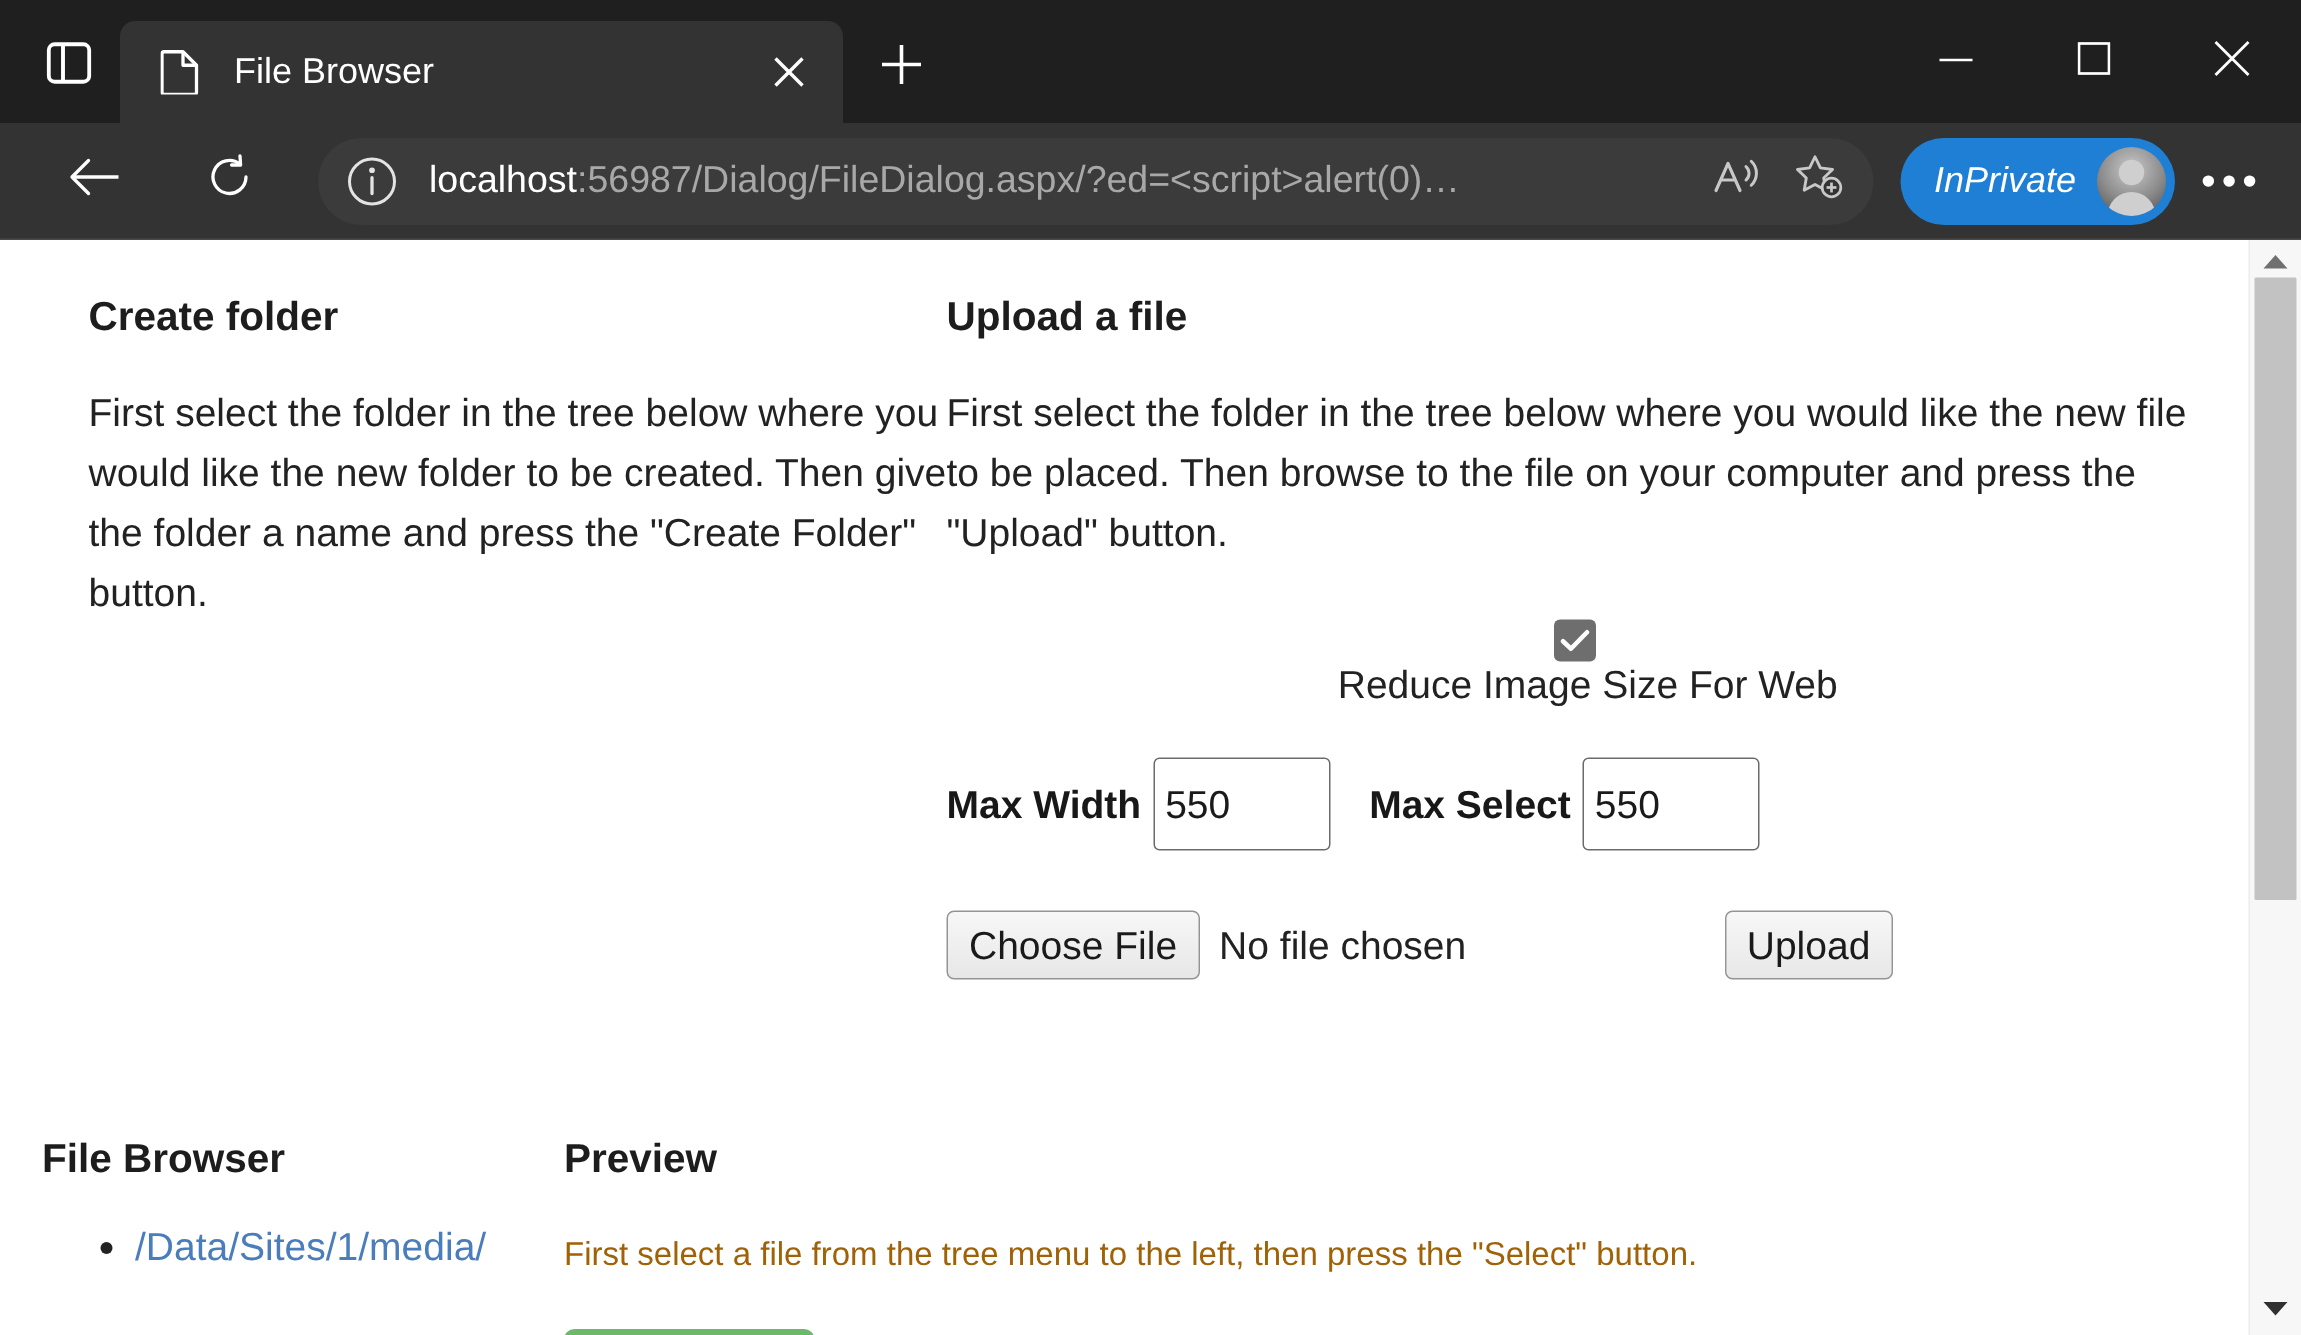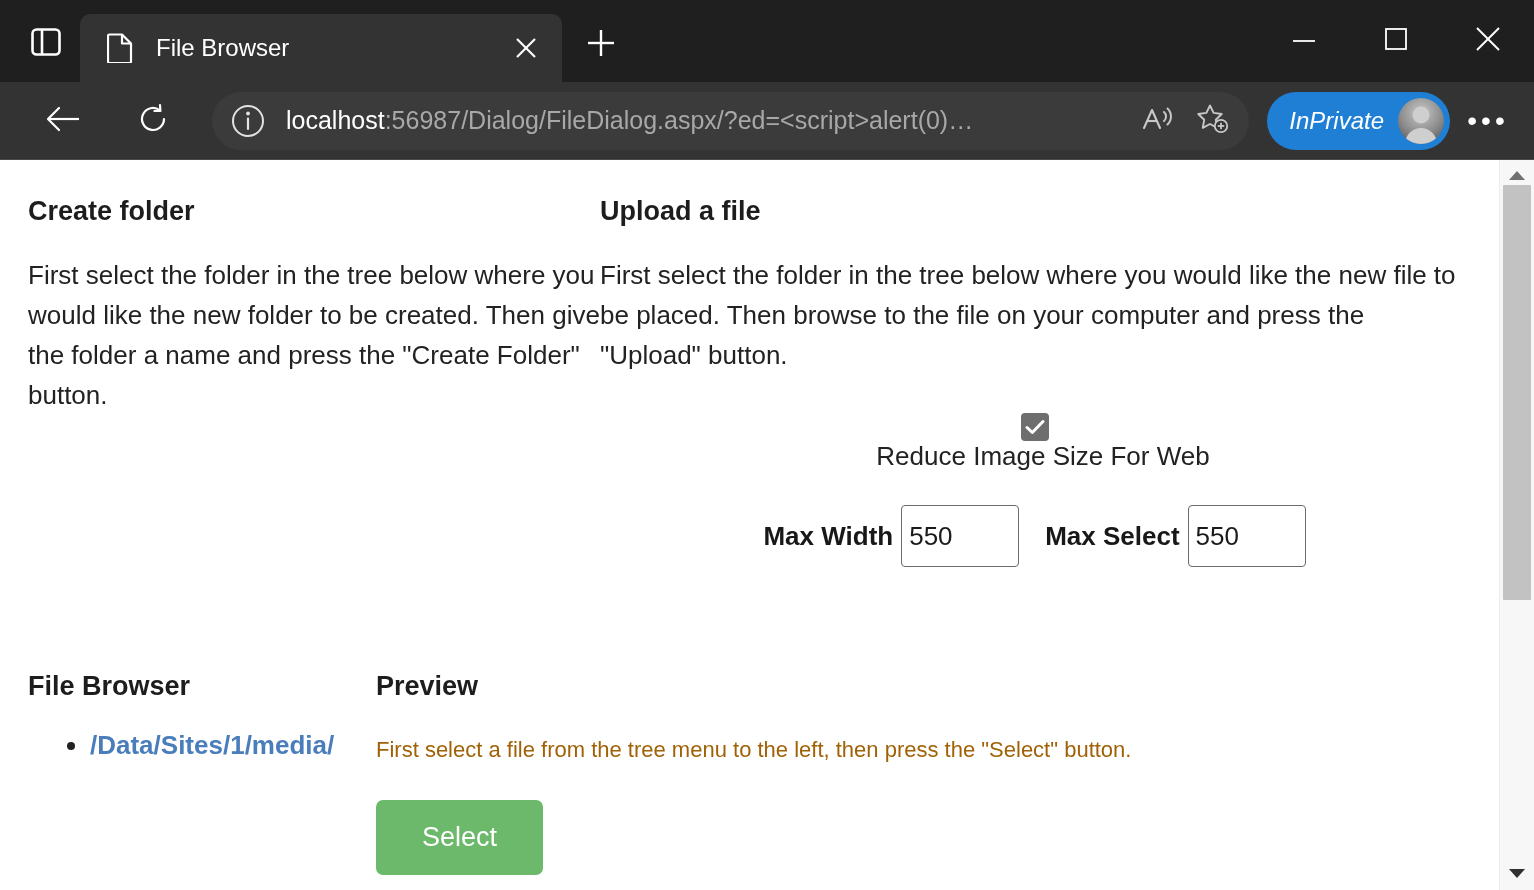--- a/index.html
+++ b/index.html
@@ -212,20 +212,21 @@
   .content {
     position: absolute;
     top: 0; left: 0; right: 0;
     padding: 36px 0 0 0;
     font-size: 26px;
     color: #222222;
   }
   .cols {
     display: flex;
     align-items: flex-start;
+    padding-left: 31px;
   }
   .col-left { width: 600px; padding-left: 28px; flex: 0 0 600px; }
   .col-right { flex: 1 1 auto; padding-right: 30px; }
 
   h2.sec {
     font-size: 27px;
     font-weight: bold;
     margin: 0 0 28px 0;
     color: #1d1d1d;
   }
@@ -254,21 +255,20 @@
     font-size: 26px;
     margin-left: 17px;
     color: #222222;
   }
 
   
   .dim-row {
     display: flex;
     align-items: center;
     margin-top: 33px;
-    justify-content: center;
   }
   .dim-label {
     font-size: 26px;
     font-weight: bold;
     color: #181818;
     white-space: nowrap;
   }
   .dim-input {
     width: 118px; height: 62px;
     border: 1px solid #6b6b6b;
@@ -314,21 +314,21 @@
     margin-top: 104px;
   }
   .bottom-left { width: 376px; padding-left: 28px; flex: 0 0 376px; }
   .bottom-right { flex: 1 1 auto; }
 
   ul.tree {
     list-style: disc;
     margin: 26px 0 0 0;
     padding-left: 62px;
   }
-  ul.tree li { margin: 0; font-weight: bold; }
+  ul.tree li { margin: 0; }
   ul.tree li a {
     color: #4a7dbb;
     text-decoration: none;
     font-size: 26px;
   }
   .preview-text {
     font-size: 22px;
     margin: 26px 0 0 0;
     color: #a16207;
     line-height: 40px;
@@ -500,20 +500,25 @@
               <span class="check-label">Reduce Image Size For Web</span>
             </div>
 
             <div class="dim-row">
               <span class="dim-label">Max Width</span>
               <input class="dim-input" type="text" value="550" style="">
               <span class="dim-label second">Max Select</span>
               <input class="dim-input" type="text" value="550" style="">
             </div>
 
+            <div class="file-row">
+              <button class="btn-grey">Choose File</button>
+              <span class="nofile">No file chosen</span>
+              <button class="btn-grey upload-btn">Upload</button>
+            </div>
           </div>
         </div>
 
         <div class="bottom">
 
           <div class="bottom-left">
             <h2 class="sec">File Browser</h2>
             <ul class="tree">
               <li>
                 <a href="#">/Data/Sites/1/media/</a>

